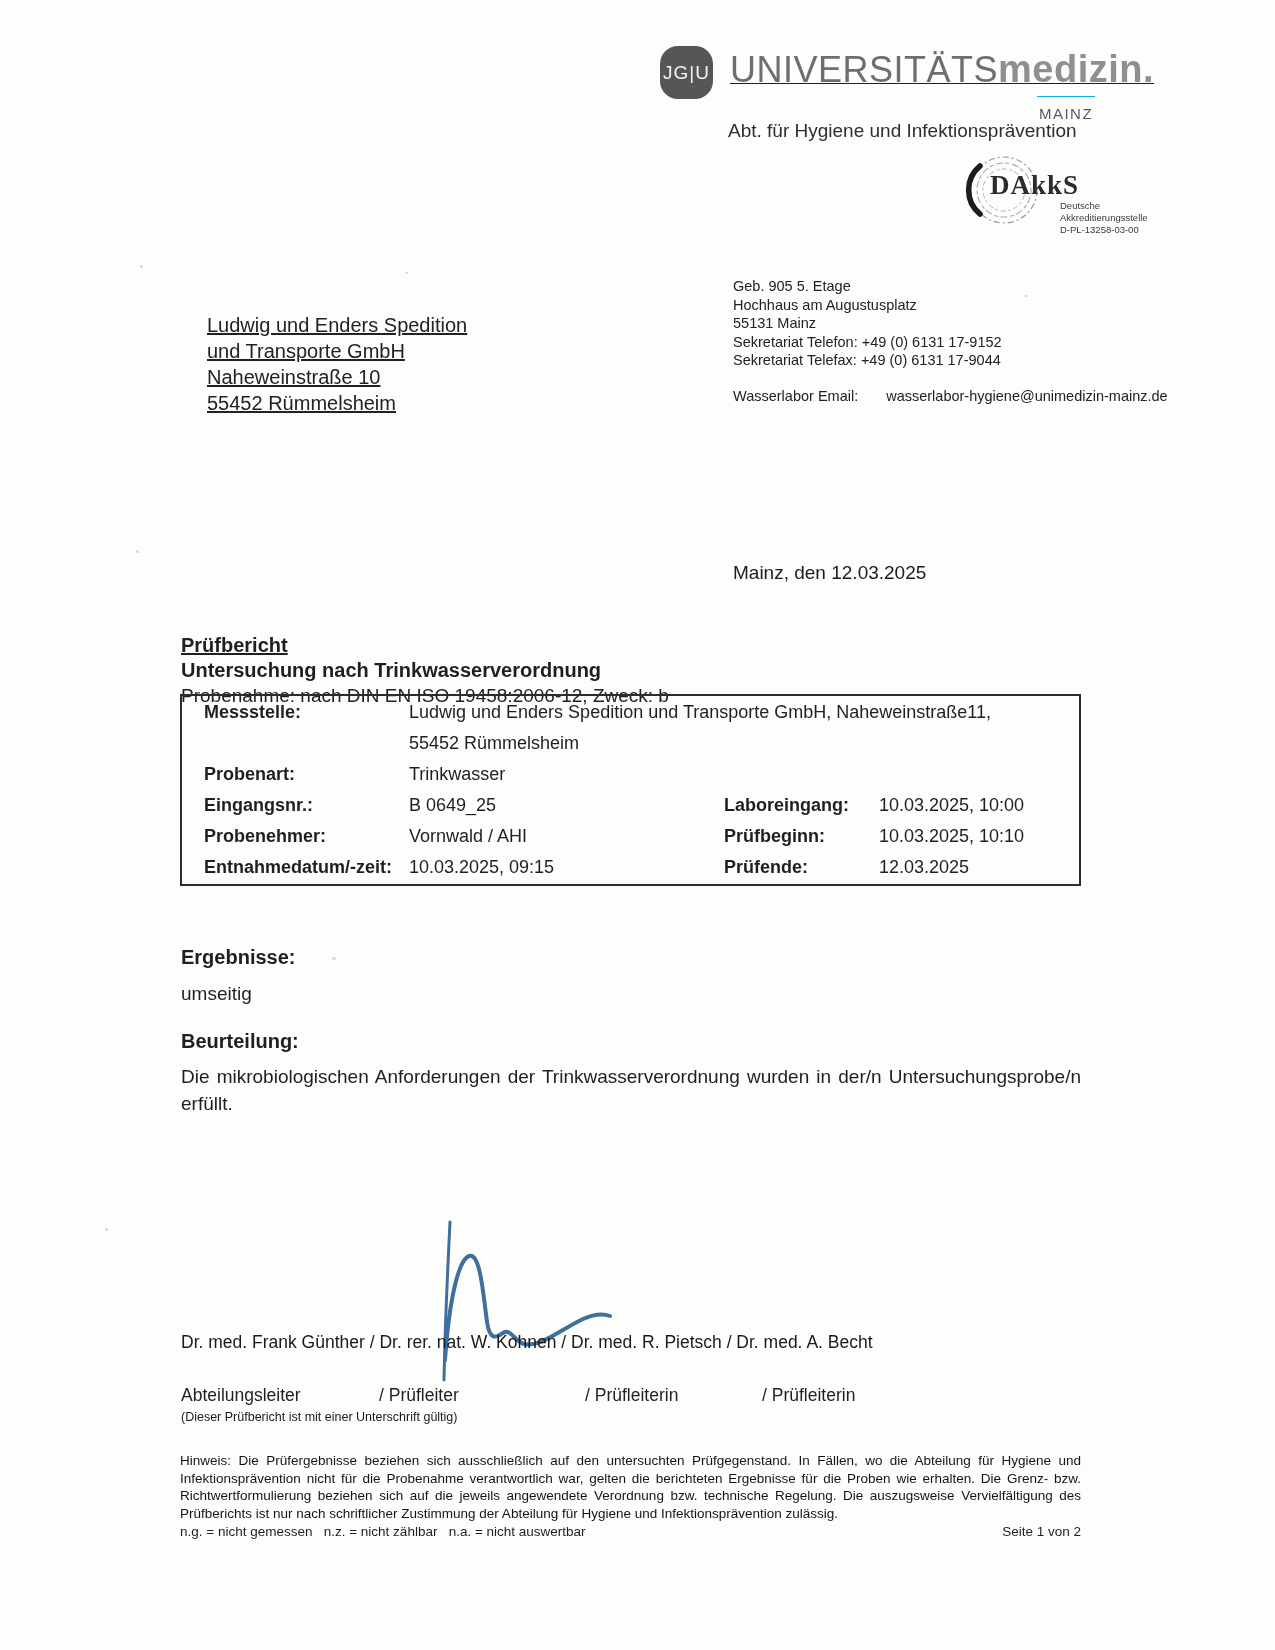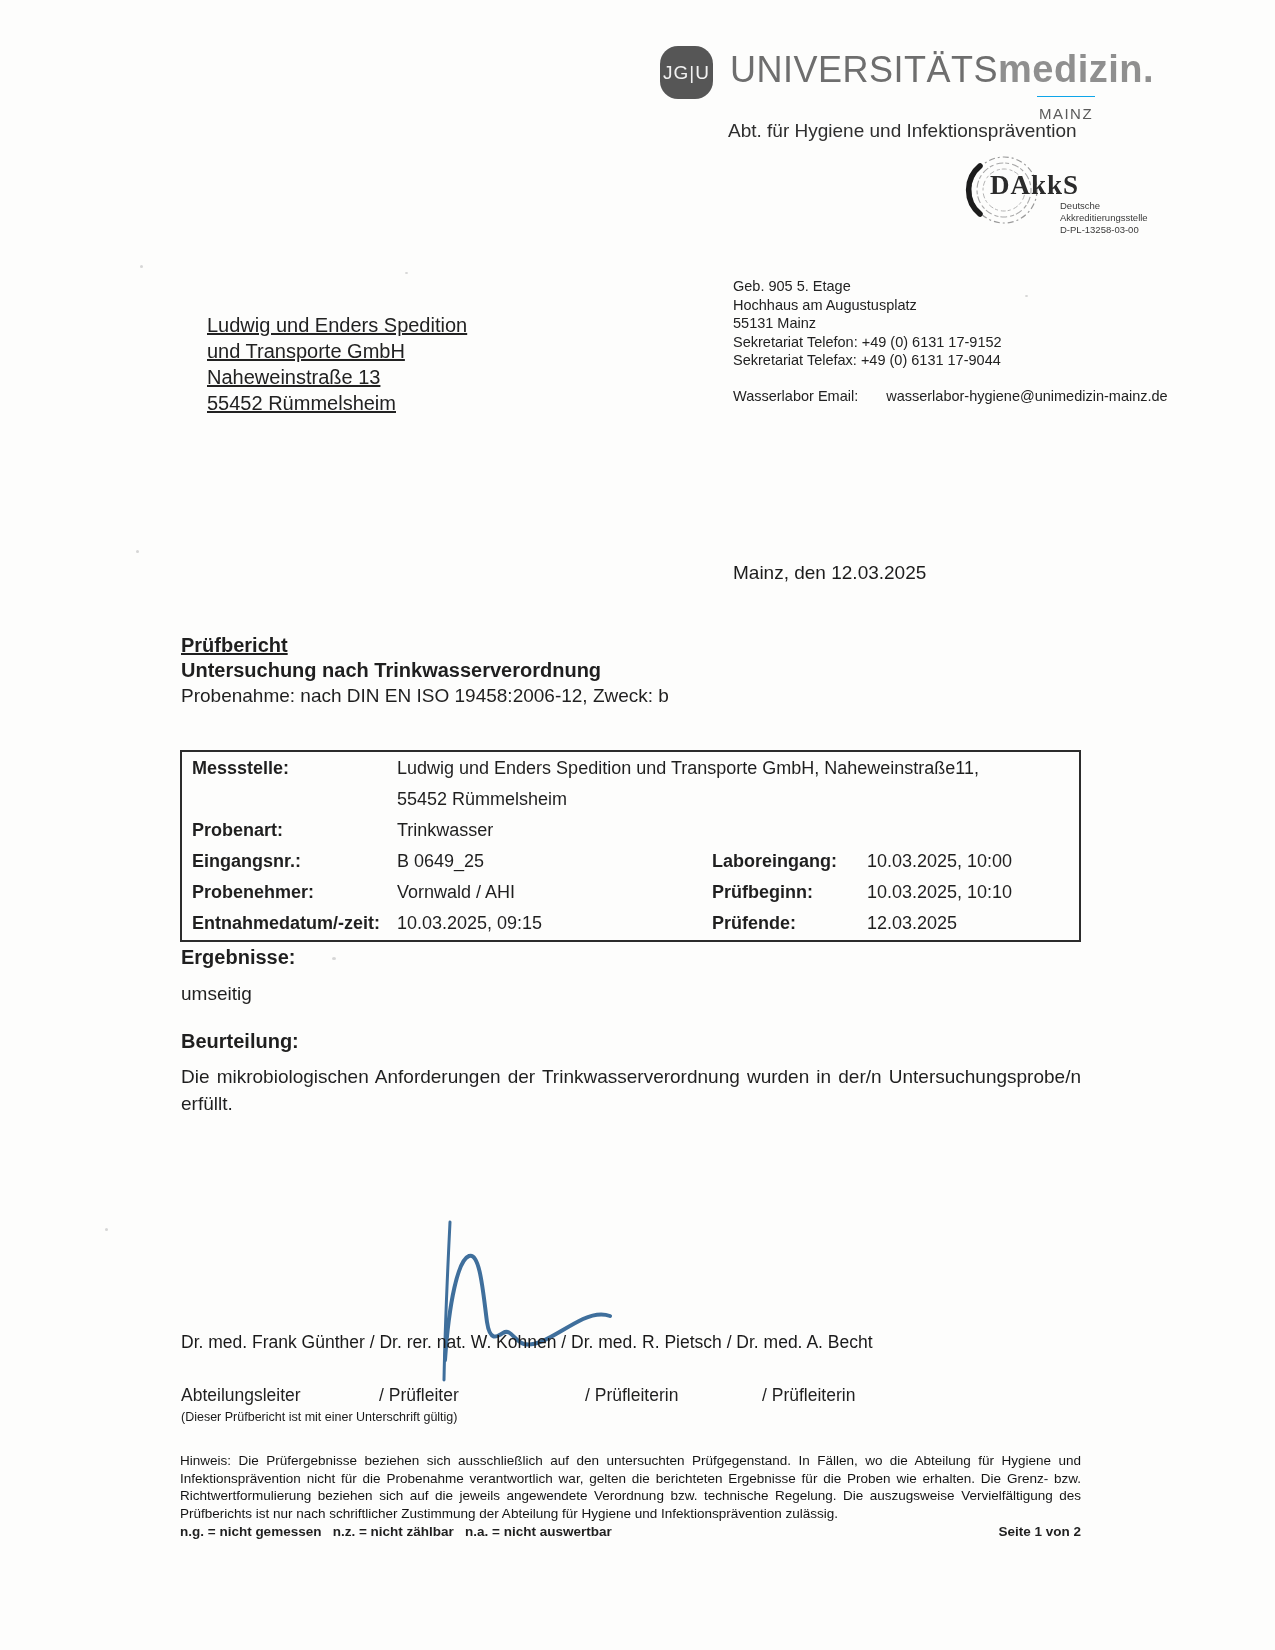--- a/index.html
+++ b/index.html
@@ -16,21 +16,21 @@
   .abs { position: absolute; }
 
   
   .jgu-box {
     left: 660px; top: 46px; width: 53px; height: 53px;
     background: #565656;
     color: #f2f2f2;
     display: flex; align-items: center; justify-content: center;
     font-size: 19px; letter-spacing: 1px; border-radius: 18px;
   }
-  .brand { left: 730px; top: 48px; width: 370px; white-space: nowrap; }
+  .brand { left: 730px; top: 48px; width: 370px; white-space: nowrap; text-decoration: underline; }
   .brand-light { font-size: 36px; font-weight: 400; color: #6e6e6e; letter-spacing: 0.5px; }
   .brand-bold { font-size: 38px; font-weight: 700; color: #8f8f8f; letter-spacing: 0.5px; }
   .brand-city {
     left: 1037px; top: 96px; width: 58px;
     border-top: 1px solid #0ea5e9;
     text-align: center;
     font-size: 15px; color: #5a5a5a; letter-spacing: 1.5px;
     padding-top: 8px;
   }
   .dept { left: 728px; top: 120px; font-size: 19px; color: #2e2e2e; }
@@ -56,23 +56,23 @@
 
   .dateline { left: 733px; top: 562px; font-size: 19px; color: #1c1c1c; }
 
   
   .rpt-title { left: 181px; top: 634px; font-size: 20px; font-weight: 700; text-decoration: underline; }
   .rpt-sub   { left: 181px; top: 659px; font-size: 20px; font-weight: 700; }
   .rpt-samp  { left: 181px; top: 685px; font-size: 19px; }
 
   
   .info-box {
-    left: 180px; top: 750px; width: 901px; height: 192px;
+    left: 180px; top: 694px; width: 901px; height: 192px;
     border: 2px solid #2c2c2c;
-    padding: 6px 10px 0 10px;
+    padding: 6px 10px 0 22px;
     font-size: 18px;
   }
   .irow { display: flex; align-items: baseline; height: 31px; }
   .irow .lab  { width: 205px; font-weight: 700; flex: 0 0 auto; }
   .irow .val1 { width: 315px; flex: 0 0 auto; }
   .irow .val1-wide { flex: 1 1 auto; }
   .irow .lab2 { width: 155px; font-weight: 700; flex: 0 0 auto; }
   .irow .val2 { flex: 1 1 auto; }
 
   
@@ -91,21 +91,21 @@
   .role-2 { left: 198px; }
   .role-3 { left: 404px; }
   .role-4 { left: 581px; }
   .sig-note { left: 181px; top: 1410px; font-size: 12.5px; color: #1a1a1a; }
 
   
   .hinweis {
     left: 180px; top: 1452px; width: 901px;
     font-size: 13.5px; line-height: 17.5px; text-align: justify; color: #141414;
   }
-  .foot-row { left: 180px; top: 1524px; width: 901px; display: flex; justify-content: space-between; align-items: flex-start; font-weight: bold; }
+  .foot-row { left: 180px; top: 1524px; width: 901px; display: flex; justify-content: space-between; align-items: flex-start; }
   .abbrevs { font-size: 13.5px; white-space: pre-wrap; }
   .pageno  { font-size: 13.5px; }
 
   
   .speck { position: absolute; background: #bdbdbd; border-radius: 50%; opacity: .6; }
 </style>
 </head>
 <body>
 
 <div class="page">
@@ -130,21 +130,21 @@
     <div class="dakks-small">
       <div>Deutsche</div>
       <div>Akkreditierungsstelle</div>
       <div>D-PL-13258-03-00</div>
     </div>
   </div>
 
   <div class="abs recipient">
     <div>Ludwig und Enders Spedition</div>
     <div>und Transporte GmbH</div>
-    <div>Naheweinstraße 13</div>
+    <div>Naheweinstraße 10</div>
     <div>55452 Rümmelsheim</div>
   </div>
 
   <div class="abs sender">
     <div>Geb. 905 5. Etage</div>
     <div>Hochhaus am Augustusplatz</div>
     <div>55131 Mainz</div>
     <div>Sekretariat Telefon: +49 (0) 6131 17-9152</div>
     <div>Sekretariat Telefax: +49 (0) 6131 17-9044</div>
   </div>

